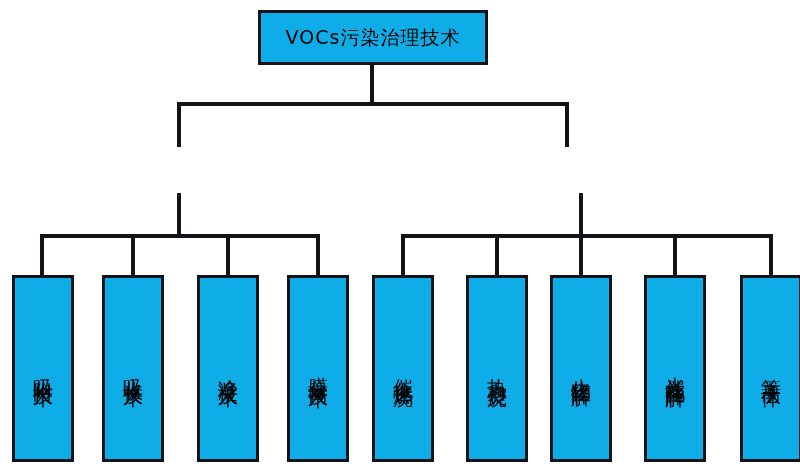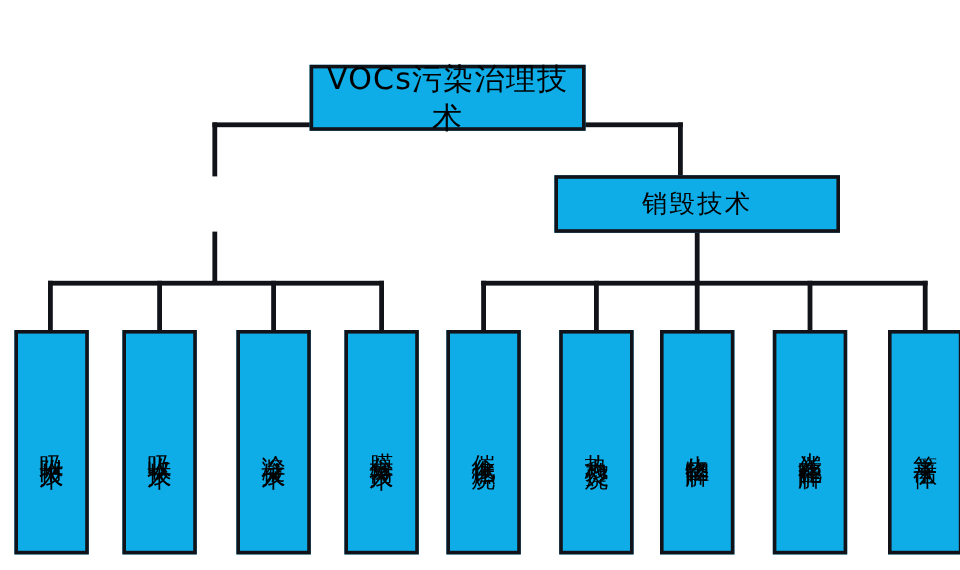--- a/index.html
+++ b/index.html
@@ -20,23 +20,22 @@
     background: #0FADE8;
     border: 3px solid #111319;
     box-sizing: border-box;
     display: flex;
     align-items: center;
     justify-content: center;
     color: #000000;
     text-align: center;
   }
   .node-root {
-    font-size: 25px;
+    font-size: 19px;
     letter-spacing: 1px;
-    margin-top: 44px;
   }
   .node-mid {
     font-size: 21px;
     letter-spacing: 2px;
   }
   .node-leaf {
     font-size: 20px;
     writing-mode: vertical-rl;
     text-orientation: upright;
     letter-spacing: 3px;
@@ -78,23 +77,20 @@
   <div class="conn conn-v" style="left:401px; top:234px; height:42px;"></div>
   <div class="conn conn-v" style="left:495px; top:234px; height:42px;"></div>
   <div class="conn conn-v" style="left:579px; top:234px; height:42px;"></div>
   <div class="conn conn-v" style="left:673px; top:234px; height:42px;"></div>
   <div class="conn conn-v" style="left:769px; top:234px; height:42px;"></div>
 
   <div class="node node-root" style="left:258px; top:10px; width:230px; height:55px;">
     <span>VOCs污染治理技术</span>
   </div>
 
-  <div class="node node-mid" style="left:462px; top:146px; width:238px; height:48px;">
-    <span>销毁技术</span>
-  </div>
 
   <div class="node node-leaf" style="left:12px; top:275px; width:62px; height:187px;">
     <span class="leaf-text">吸附技术</span>
   </div>
   <div class="node node-leaf" style="left:102px; top:275px; width:62px; height:187px;">
     <span class="leaf-text">吸收技术</span>
   </div>
   <div class="node node-leaf" style="left:197px; top:275px; width:62px; height:187px;">
     <span class="leaf-text">冷凝技术</span>
   </div>

